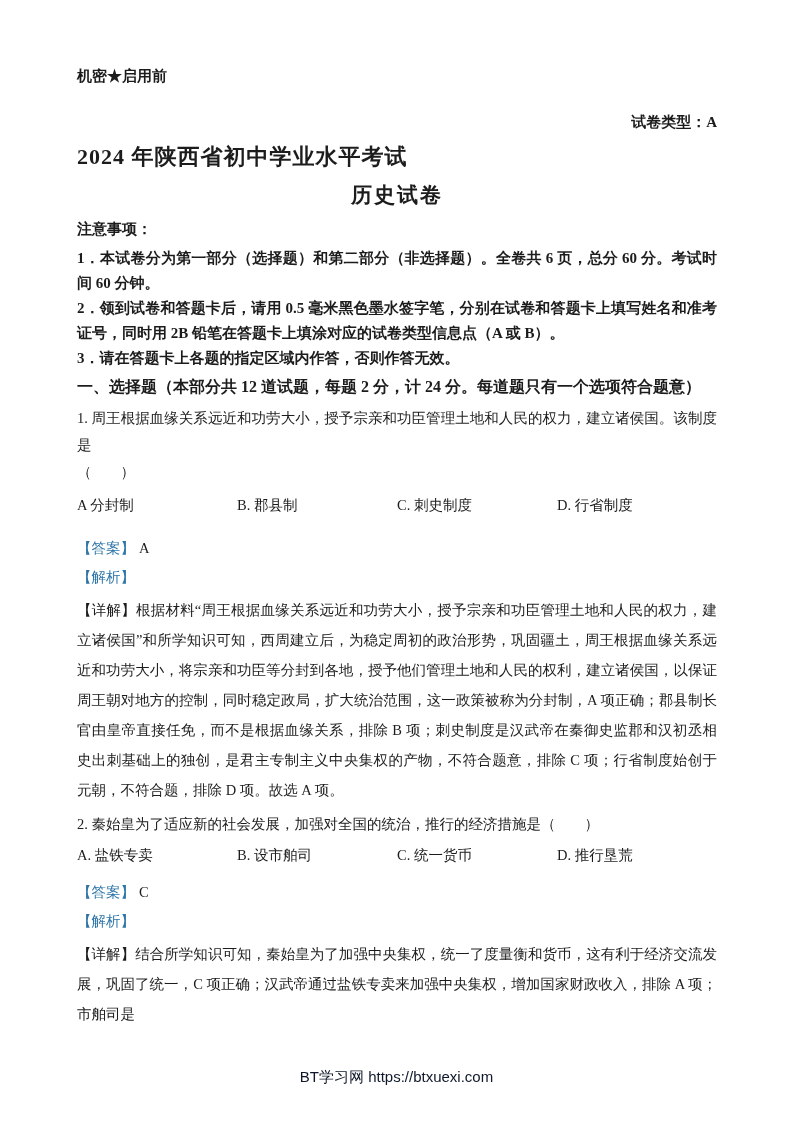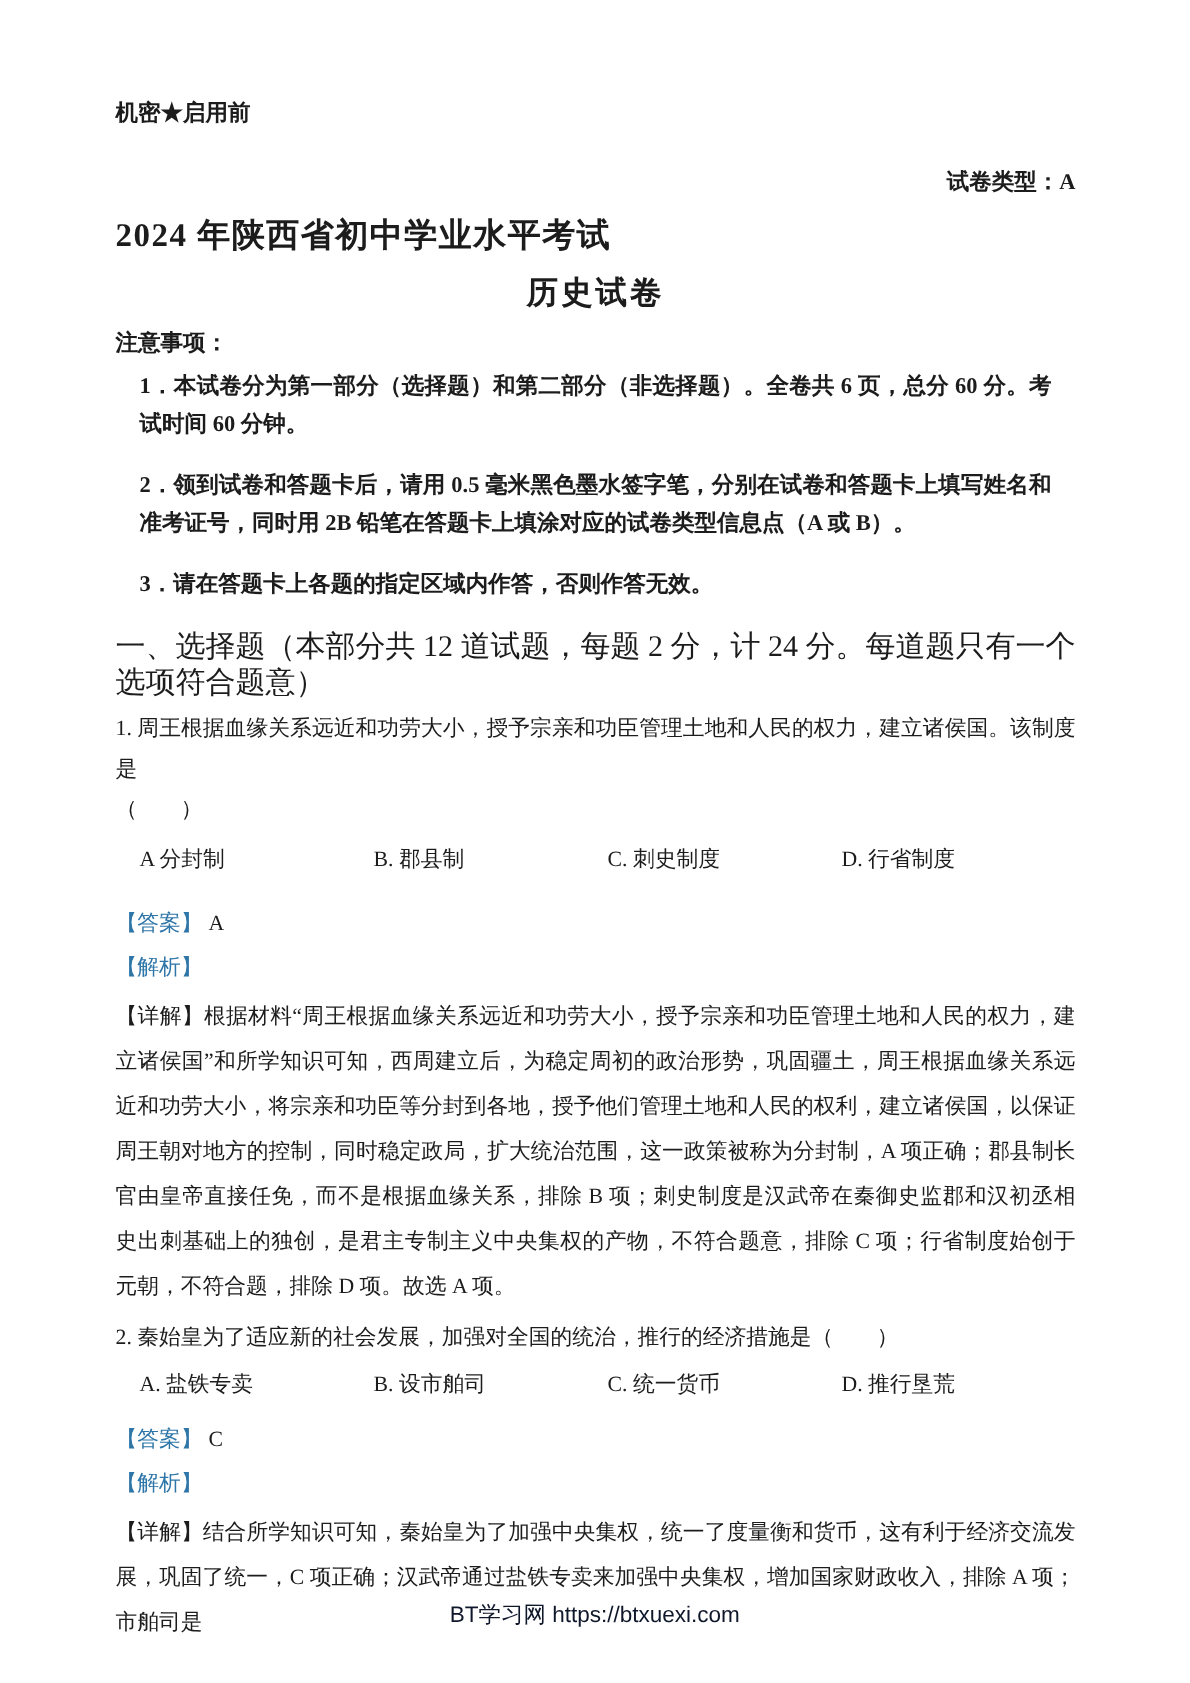--- a/index.html
+++ b/index.html
@@ -48,38 +48,38 @@
     line-height: 30px;
     letter-spacing: 2px;
   }
   .notes-heading {
     margin-top: 8px;
     font-size: 15px;
     font-weight: 700;
     line-height: 22px;
   }
   .note {
-    margin: 16px;
+    margin: 0;
     font-size: 15px;
     font-weight: 700;
     line-height: 25px;
     text-align: justify;
   }
   .note.first { margin-top: 6px; }
   .part-heading {
     margin-top: 8px;
     text-align: center;
     font-size: 16px;
     font-weight: 700;
     line-height: 24px;
   }
   .directions {
     margin-top: 4px;
-    font-size: 20px;
-    font-weight: 400;
+    font-size: 16px;
+    font-weight: 700;
     line-height: 24px;
     text-align: justify;
   }
   .stem {
     margin: 6px 0 0 0;
     font-size: 14.5px;
     line-height: 27px;
     text-align: justify;
   }
   .bracket {
@@ -87,21 +87,20 @@
     font-size: 14.5px;
     line-height: 27px;
   }
   .options {
     margin-top: 6px;
     display: grid;
     grid-template-columns: 25% 25% 25% 25%;
     font-size: 14.5px;
     line-height: 27px;
     white-space: pre;
-    margin-left: 16px;
   }
   .options.q2 { margin-top: 4px; }
   .answer-line {
     margin: 16px 0 0 0;
     font-size: 14.5px;
     line-height: 27px;
   }
   .answer-line.q2 { margin-top: 10px; }
   .answer-value { margin-left: 4px; }
   .marker { color: #2e75a8; }

